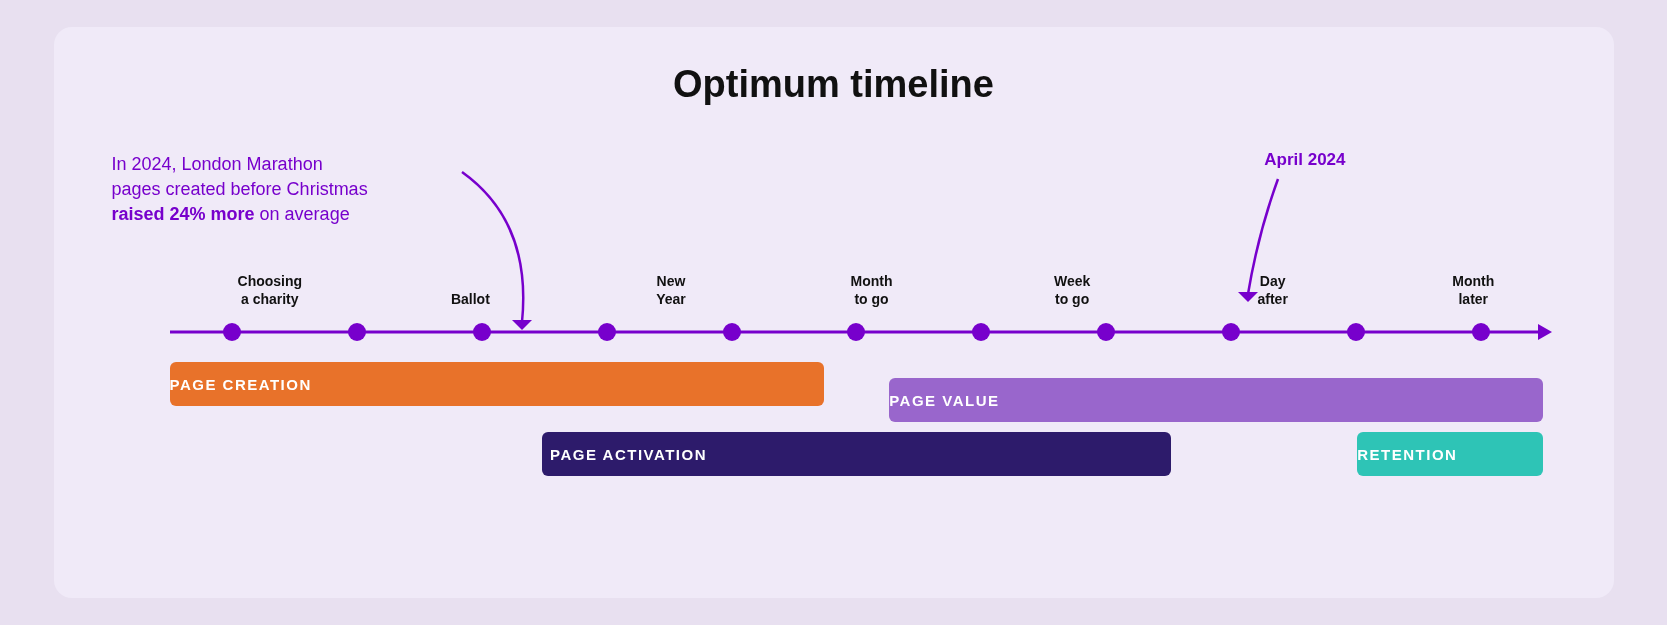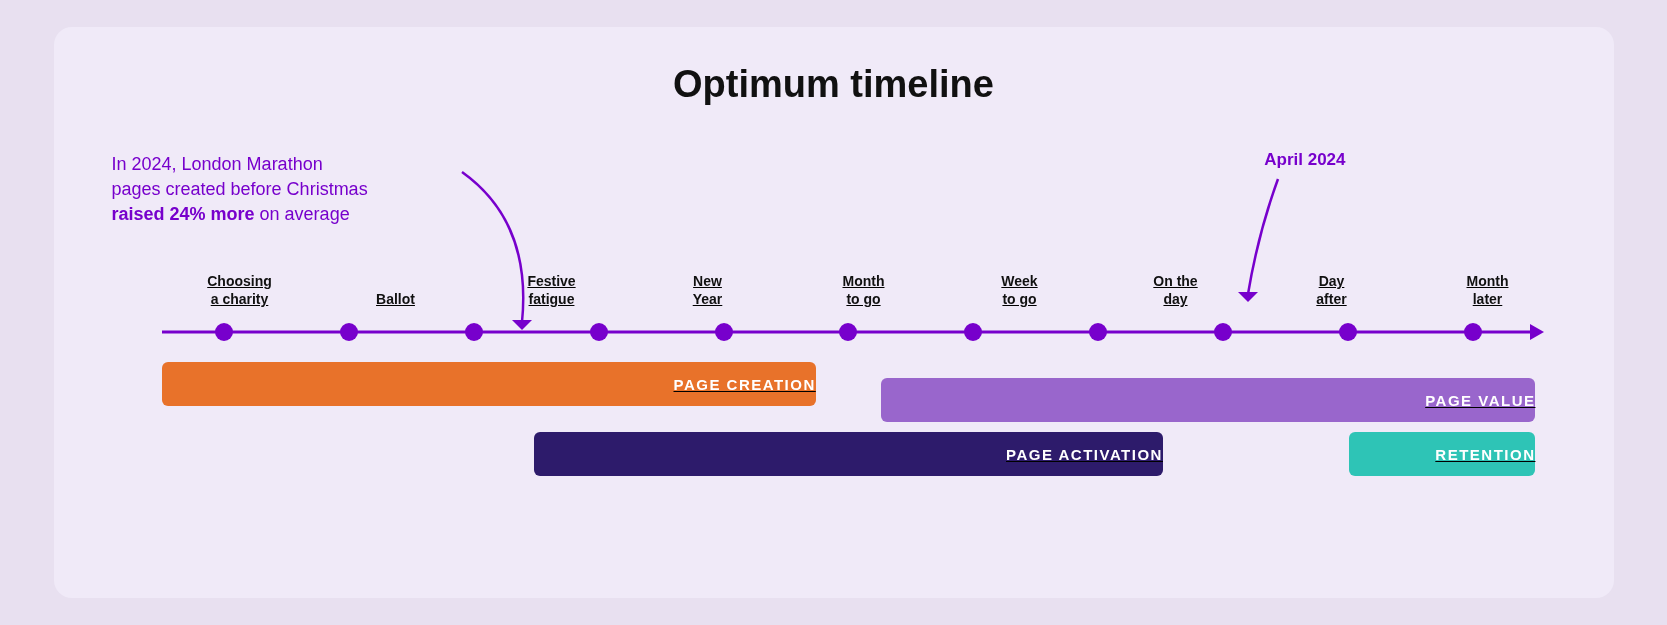--- a/index.html
+++ b/index.html
@@ -131,21 +131,21 @@
     
     
     
     
 
     .bar {
       height: 44px;
       border-radius: 6px;
       display: flex;
       align-items: center;
-      justify-content: flex-end;
+      justify-content: flex-start;
       font-size: 15px;
       font-weight: 900;
       letter-spacing: 1.5px;
       color: white;
     }
   </style>
 </head>
 <body>
 
 <div class="card">
@@ -164,30 +164,28 @@
 
     <div style="position:absolute; top:8px; right:220px; text-align:right;">
       <span style="font-size:17px; font-weight:700; color:#7700cc;margin-top:32px;">April 2024</span>
     </div>
 
     <svg style="position:absolute; top:32px; right:268px; width:80px; height:130px;" viewBox="0 0 80 130">
       <path d="M 60 5 Q 40 60 30 120" stroke="#7700cc" stroke-width="2.5" fill="none"></path>
       <polygon points="20,118 30,128 40,118" fill="#7700cc"></polygon>
     </svg>
 
-    <div class="timeline-section" style="position:absolute; top:120px; left:0; right:0;text-decoration:underline;">
+    <div class="timeline-section" style="position:absolute; top:120px; left:8px; right:0;">
 
       <div class="labels-row" id="labels-row">
       <div class="label-item">Choosing<br>a charity</div>
           <div class="label-item">Ballot</div>
-          <div class="label-item">Festive<br>fatigue</div>
           <div class="label-item">New<br>Year</div>
           <div class="label-item">Month<br>to go</div>
           <div class="label-item">Week<br>to go</div>
-          <div class="label-item">On the<br>day</div>
           <div class="label-item">Day<br>after</div>
           <div class="label-item">Month<br>later</div>
         </div>
 
       <div class="timeline-line-wrap">
         <div class="timeline-line"></div>
         <div class="timeline-arrow"></div>
         <div class="dots-row" id="dots-row">
         <div class="dot-spacer">
               <div class="dot"></div>

